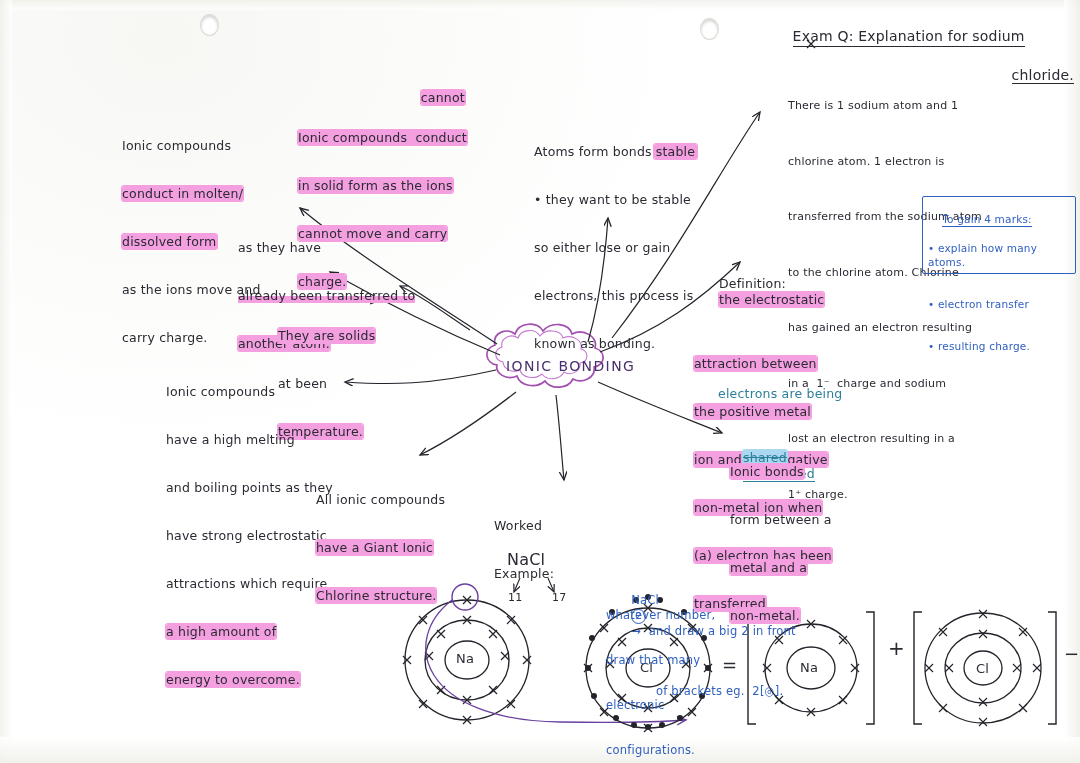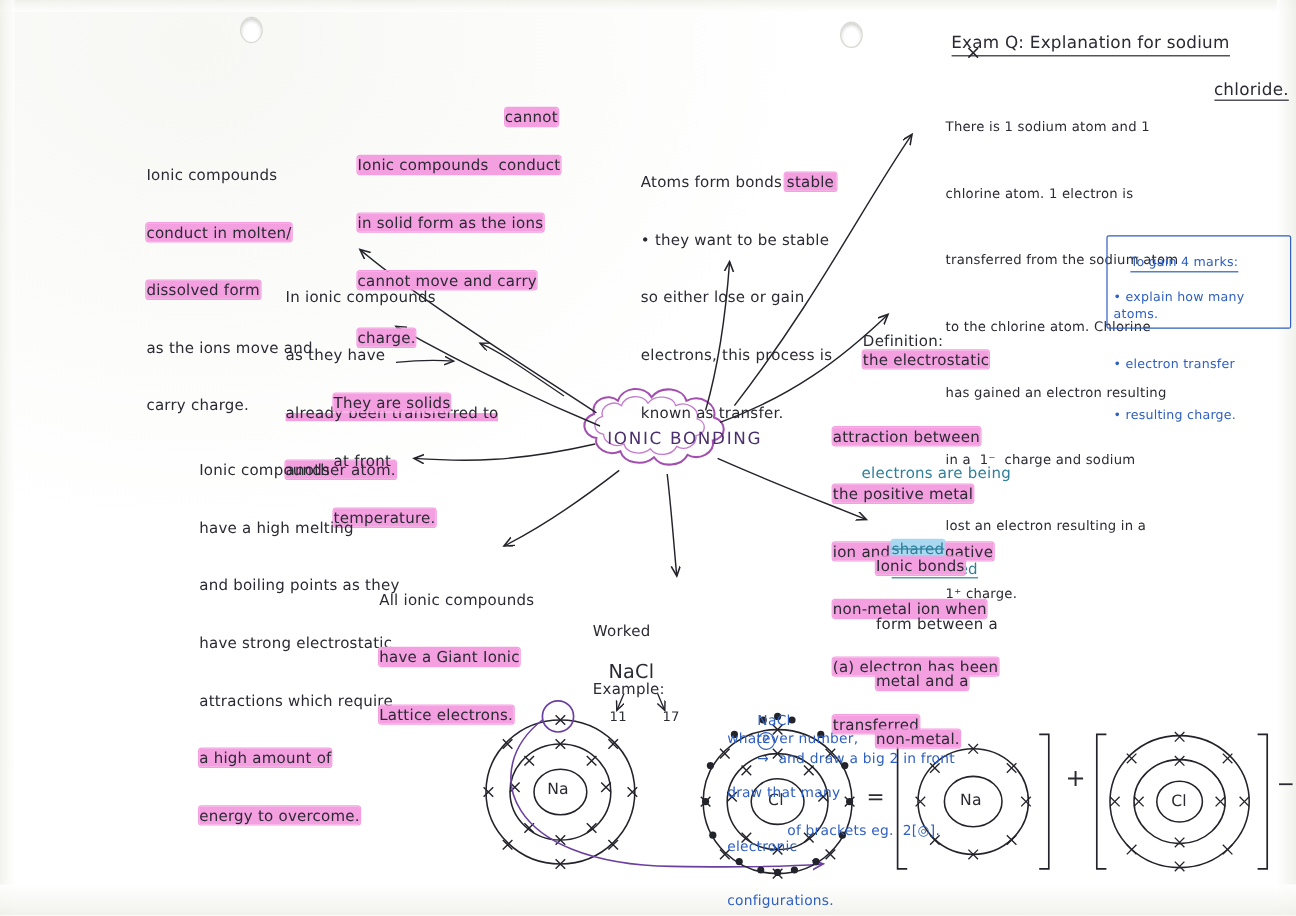--- a/index.html
+++ b/index.html
@@ -265,54 +265,53 @@
     <span class="hl-pink">cannot</span>
   </div>
   <div class="hw" style="left:298px;top:98px;width:200px;">
     <div><span class="hl-pink">Ionic compounds  conduct</span></div>
     <div><span class="hl-pink">in solid form as the ions</span></div>
     <div><span class="hl-pink">cannot move and carry</span></div>
     <div style="text-align:left;"><span class="hl-pink">charge.</span></div>
   </div>
 
   <div class="hw" style="left:238px;top:208px;width:230px;">
-    <div>In ionic compounds</div>
     <div>as they have</div>
     <div><span style="background:linear-gradient(transparent 55%, #f49fe0 55%);">already been transferred to</span></div>
     <div><span class="hl-pink">another atom.</span></div>
   </div>
 
   <div class="hw" style="left:278px;top:296px;width:160px;">
     <div><span class="hl-pink">They are solids</span></div>
-    <div>at front</div>
+    <div>at been</div>
     <div><span class="hl-pink">temperature.</span></div>
   </div>
 
   <div class="hw" style="left:166px;top:352px;width:250px;">
     <div>Ionic compounds</div>
     <div>have a high melting</div>
     <div>and boiling points as they</div>
     <div>have strong electrostatic</div>
     <div>attractions which require</div>
     <div><span class="hl-pink">a high amount of</span></div>
     <div><span class="hl-pink">energy to overcome.</span></div>
   </div>
 
   <div class="hw" style="left:316px;top:460px;width:210px;">
     <div>All ionic compounds</div>
     <div><span class="hl-pink">have a Giant Ionic</span></div>
-    <div><span class="hl-pink">Lattice electrons.</span></div>
+    <div><span class="hl-pink">Chlorine structure.</span></div>
   </div>
 
   <div class="hw" style="left:534px;top:112px;width:210px;">
     <div>Atoms form bonds as:</div>
     <div><span>• they want to be stable</span></div>
     <div>so either lose or gain</div>
     <div>electrons, this process is</div>
-    <div>known as transfer.</div>
+    <div>known as bonding.</div>
   </div>
   <div class="hw" style="left:637px;top:128px;">
     <span class="hl-pink" style="padding:0 2px;">stable</span>
   </div>
 
   <div class="hw" style="left:694px;top:228px;width:180px;">
     <div>
       <span>Definition:</span>
       <span class="hl-pink">the electrostatic</span>
     </div>

